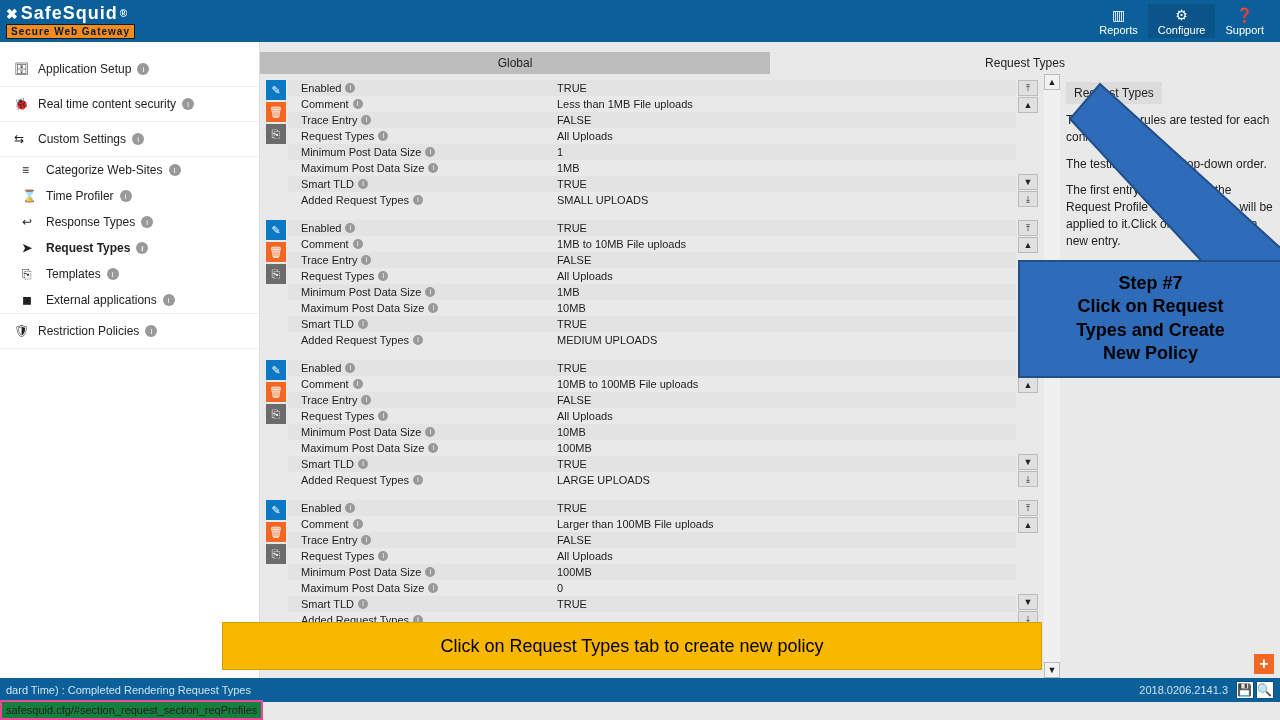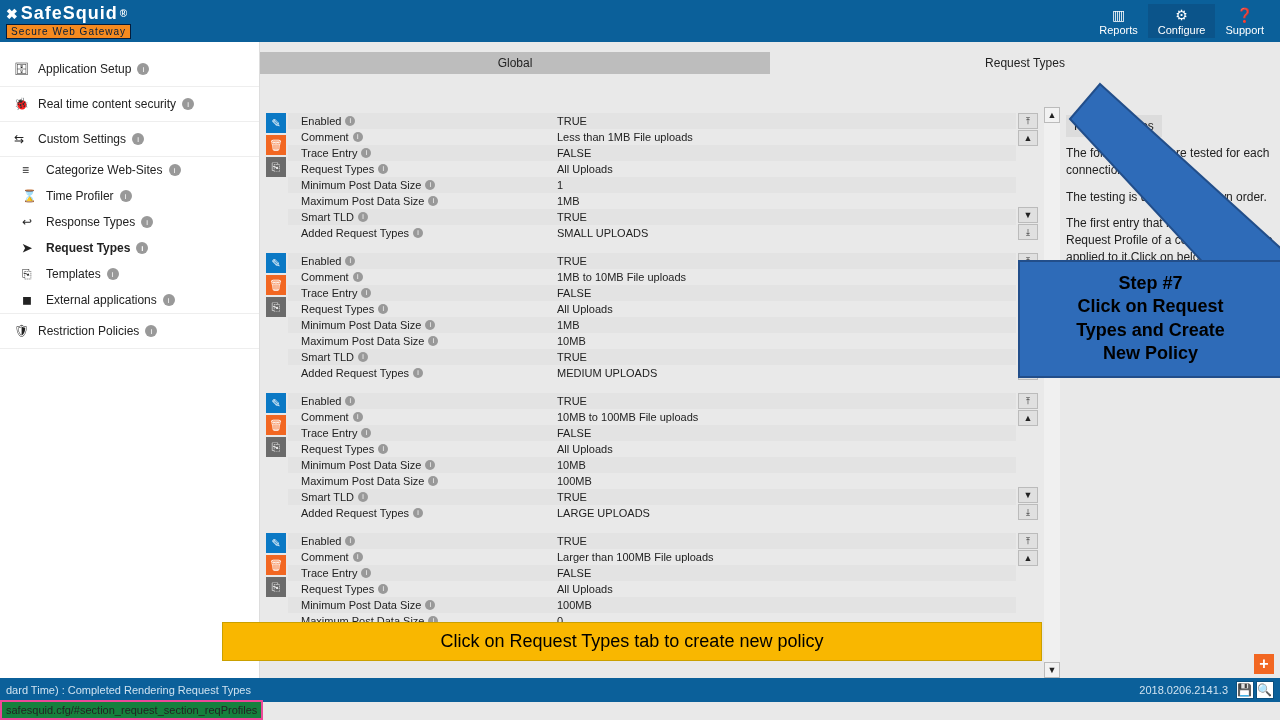--- a/index.html
+++ b/index.html
@@ -4,36 +4,36 @@
 <style>
 * { margin:0; padding:0; box-sizing:border-box; font-family:Arial,Helvetica,sans-serif; }
 html,body { width:1280px; height:720px; overflow:hidden; background:#e9e9e9; font-size:12px; color:#222; }
 
 
 .header { height:42px; background:#0b609a; display:flex; align-items:center; justify-content:space-between; padding:0 6px; }
 .logo-box { display:flex; flex-direction:column; }
 .logo-line { color:#fff; font-weight:bold; font-size:18px; letter-spacing:1px; display:flex; align-items:center; }
 .logo-line .wrench { font-size:14px; margin-right:2px; }
 .logo-reg { font-size:10px; margin-left:2px; }
-.logo-sub { background:#f58a1f; color:#041d3c; font-size:10px; font-weight:normal; letter-spacing:1px; padding:1px 4px; border:1px solid #041d3c; margin-top:0px; display:inline-block; }
+.logo-sub { background:#f58a1f; color:#041d3c; font-size:10px; font-weight:bold; letter-spacing:1px; padding:1px 4px; border:1px solid #041d3c; margin-top:0px; display:inline-block; }
 .header-right { display:flex; align-items:stretch; }
 .hbtn { color:#fff; text-align:center; font-size:11px; padding:4px 10px 2px 10px; cursor:pointer; display:flex; flex-direction:column; align-items:center; justify-content:center; min-width:50px; }
 .hbtn.active { background:#0b548a; }
 .hbtn .hicon { font-size:14px; line-height:14px; margin-bottom:2px; }
 
 
 .main { display:flex; height:636px; }
 .sidebar { width:260px; background:#fff; border-right:1px solid #ddd; padding-top:10px; }
 .side-item { display:flex; align-items:center; padding:10px 14px; font-size:12px; color:#222; cursor:pointer; border-bottom:1px solid #eee; }
 .side-item .sicon { width:16px; font-size:12px; color:#222; margin-right:8px; }
 .side-item.sub { padding-left:22px; border-bottom:none; padding-top:6px; padding-bottom:6px; }
 .side-item.sub.active { font-weight:bold; }
 .info-dot { background:#999; color:#fff; border-radius:50%; width:12px; height:12px; font-size:8px; display:inline-flex; align-items:center; justify-content:center; margin-left:6px; }
 
-.content { flex:1; position:relative; display:flex; flex-direction:column;gap:33px; }
+.content { flex:1; position:relative; display:flex; flex-direction:column; }
 .tabs { display:flex; height:22px; margin-top:10px; }
 .tab { flex:1; text-align:center; font-size:12px; line-height:22px; background:#cfcfcf; color:#222; cursor:pointer; }
 .tab.inactive { background:#bdbdbd; }
 .content-body { flex:1; display:flex; overflow:hidden; }
 .rules-area { flex:1; overflow:hidden; position:relative; padding:6px 4px 0 4px; }
 .side-panel { width:220px; padding:8px 6px 0 6px; font-size:12px; color:#222; position:relative; }
 .side-panel .sp-title { background:#dcdcdc; padding:4px 8px; font-size:12px; display:inline-block; margin-bottom:8px; }
 .side-panel p { margin-bottom:10px; line-height:1.4; }
 .scrollbar { width:16px; background:#e9e9e9; display:flex; flex-direction:column; align-items:center; justify-content:flex-start; }
 .scroll-btn { width:16px; height:16px; background:#f2f2f2; border:1px solid #bbb; font-size:9px; text-align:center; line-height:14px; cursor:pointer; }
@@ -52,21 +52,21 @@
 .rrow .label { width:260px; padding-left:6px; display:flex; align-items:center;margin-left:7px; }
 .rrow .value { flex:1; padding-left:2px; }
 .rrow .info-dot { width:10px; height:10px; font-size:7px; margin-left:4px; }
 .rule-side { width:24px; display:flex; flex-direction:column; align-items:center; }
 .side-btn { width:20px; height:16px; background:#e0e0e0; border:1px solid #bbb; font-size:9px; text-align:center; line-height:14px; margin-bottom:1px; cursor:pointer; }
 
 .add-btn { position:absolute; right:6px; bottom:4px; width:20px; height:20px; background:#f26722; color:#fff; font-size:16px; font-weight:bold; text-align:center; line-height:20px; cursor:pointer; }
 
 
 .callout-box { position:absolute; left:758px; top:218px; width:265px; background:#2e6bb8; border:2px solid #224e8a; color:#000000; text-align:center; font-size:18px; font-weight:bold; padding:10px 8px; line-height:1.3; z-index:30; }
-.yellow-banner { position:absolute; left:222px; top:622px; width:820px; height:39px; background:#f9b700; border:1px solid #caa000; display:flex; align-items:center; justify-content:center; font-size:18px; color:#000; z-index:31; }
+.yellow-banner { position:absolute; left:222px; top:622px; width:820px; height:48px; background:#f9b700; border:1px solid #caa000; display:flex; align-items:center; justify-content:center; font-size:18px; color:#000; z-index:31; }
 
 
 .arrow-shape { position:absolute; left:800px; top:22px; width:260px; height:260px; z-index:25; pointer-events:none; }
 
 
 .footer { height:24px; background:#0b609a; color:#cfe2f0; font-size:11px; display:flex; align-items:center; justify-content:space-between; padding:4px 6px; }
 .footer-right { display:flex; align-items:center; }
 .fbtn { width:18px; height:18px; background:#fff; color:#0b609a; border:1px solid #0a4f7e; margin-left:2px; text-align:center; line-height:16px; font-size:12px; cursor:pointer; }
 
 .status-overlay { position:absolute; left:0; bottom:0; background:#15803d; border:2px solid #ec4899; font-size:11px; padding:2px 4px; z-index:40; }

